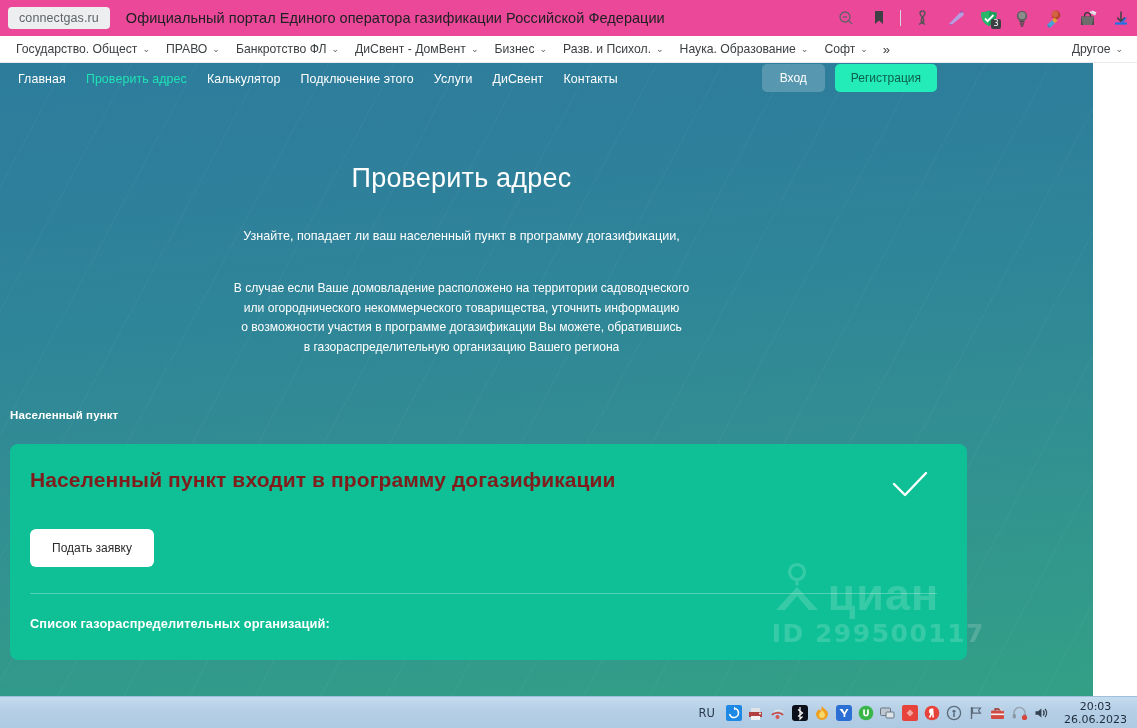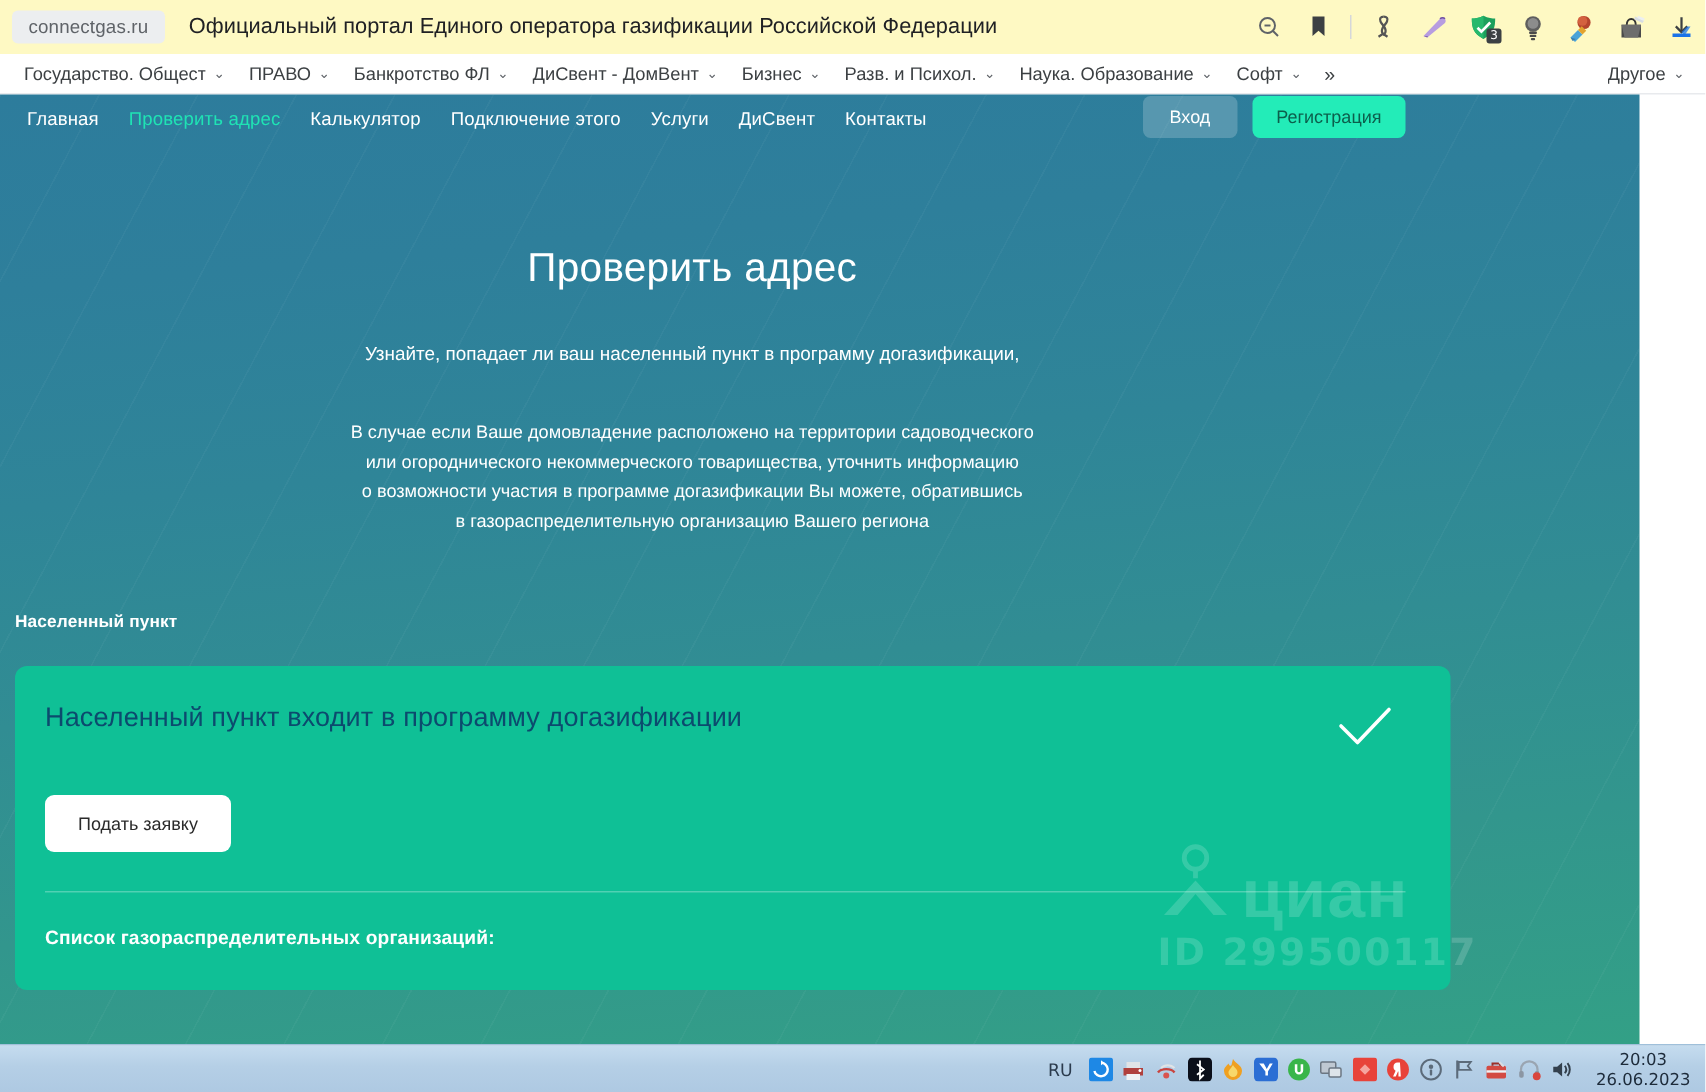--- a/index.html
+++ b/index.html
@@ -19,21 +19,21 @@
     height: 728px;
     overflow: hidden;
   }
 
   
   .browser-topbar {
     position: absolute;
     top: 0; left: 0;
     width: 1137px;
     height: 36px;
-    background: #fef9c3;
+    background: #ec4899;
     display: flex;
     align-items: center;
   }
 
   .tab-chip {
     margin-left: 8px;
     height: 22px;
     padding: 0 11px;
     border-radius: 4px;
     background: #eceef0;
@@ -289,23 +289,23 @@
     border-radius: 8px;
     padding: 24px 30px 10px 20px;
     overflow: hidden;
   }
   .result-head {
     display: flex;
     align-items: flex-start;
     justify-content: space-between;
   }
   .result-title {
-    color: #0c4a6e;
-    font-size: 18px;
-    font-weight: 400;
+    color: #7f1d1d;
+    font-size: 21px;
+    font-weight: 700;
     letter-spacing: .1px;
   }
   .check-icon { margin-top: 2px; margin-right: 8px; }
 
   .btn-apply {
     margin-top: 25px;
     display: inline-block;
     background: #ffffff;
     color: #2b2b2b;
     font-size: 12px;

